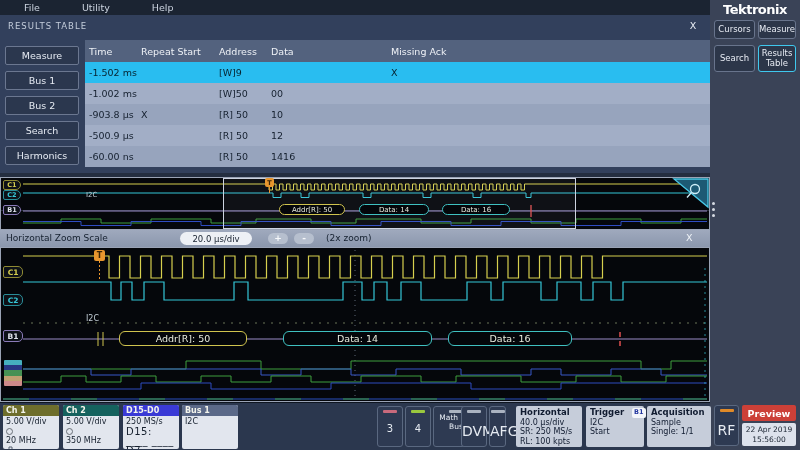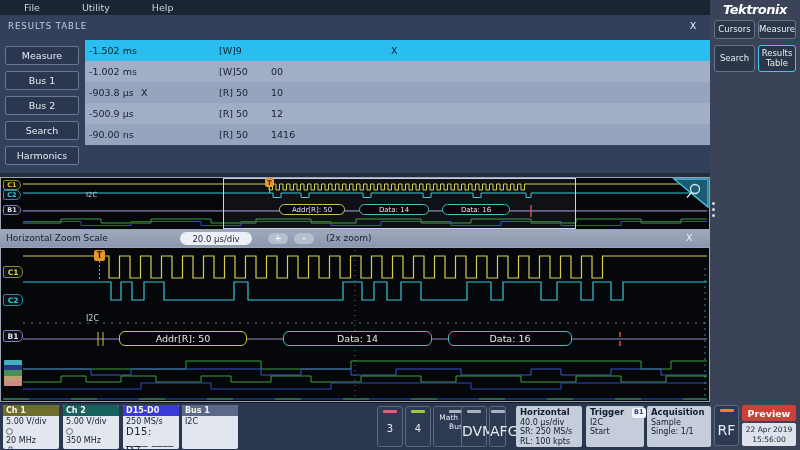--- a/index.html
+++ b/index.html
@@ -12,21 +12,21 @@
   .panel-close{position:absolute;left:686px;top:4px;width:14px;height:14px;color:#e8edf4;font-size:9.5px;text-align:center;line-height:14px;}
   .tabbtn{position:absolute;left:5px;width:74px;height:19px;background:#2b374e;border:1px solid #6b7790;border-radius:2px;color:#e6ebf3;font-size:9.5px;display:flex;align-items:center;justify-content:center;box-sizing:border-box;}
   .rtable{position:absolute;left:85px;top:25px;width:625px;font-size:9.5px;}
   .thead,.trow{display:grid;grid-template-columns:52px 78px 52px 120px 1fr;align-items:center;padding-left:4px;box-sizing:border-box;}
   .thead{background:#53627e;color:#eef1f6;height:22px;}
   .trow{height:21px;background:#a2aec6;color:#15202f;}
   .trow.alt{background:#97a4bd;}
   .trow.sel{background:#29bdf0;color:#062330;}
   
   .sidebar{position:absolute;left:710px;top:0;width:90px;height:450px;background:#3a4357;}
-  .brand{position:absolute;left:710px;top:2px;width:90px;text-align:center;color:#fff;font-size:13px;font-weight:bold;font-style:italic;letter-spacing:-0.5px;}
+  .brand{position:absolute;left:710px;top:2px;width:90px;text-align:center;color:#fff;font-size:13px;font-weight:bold;letter-spacing:-0.5px;}
   .side-btn{position:absolute;background:#2c3649;border:1px solid #68748c;border-radius:3px;color:#e8ecf4;font-size:8.5px;display:flex;align-items:center;justify-content:center;text-align:center;line-height:1.15;box-sizing:border-box;}
   .side-btn.active{border-color:#3fc8ee;}
   
   .wave{position:absolute;background:#05070b;border:1px solid #9aa3b5;box-sizing:border-box;}
   #overview{left:0;top:177px;width:710px;height:53px;}
   #mainview{left:0;top:247px;width:710px;height:155px;}
   .chip{position:absolute;height:10px;width:18px;border-radius:2px 5px 5px 2px;border:1px solid;background:#0d1118;font-size:6.5px;font-weight:bold;display:flex;align-items:center;justify-content:center;box-sizing:border-box;}
   .chip.c1{color:#d6cf4e;border-color:#8f8a33;}
   .chip.c2{color:#35c7d8;border-color:#2a8c98;}
   .chip.b1{color:#dfe3ec;border-color:#8a7ab8;}
@@ -84,20 +84,27 @@
     <div class="panel-title">RESULTS TABLE</div>
     <div class="panel-close">X</div>
 
     <div class="tabbtn" style="top:31px">Measure</div>
     <div class="tabbtn" style="top:56px">Bus 1</div>
     <div class="tabbtn" style="top:81px">Bus 2</div>
     <div class="tabbtn" style="top:106px">Search</div>
     <div class="tabbtn" style="top:131px">Harmonics</div>
 
     <div class="rtable">
+      <div class="thead">
+        <span>Time</span>
+        <span>Repeat Start</span>
+        <span>Address</span>
+        <span>Data</span>
+        <span>Missing Ack</span>
+      </div>
       <div class="trow sel">
         <span>-1.502 ms</span>
         <span></span>
         <span>[W]9</span>
         <span></span>
         <span>X</span>
       </div>
       <div class="trow">
         <span>-1.002 ms</span>
         <span></span>
@@ -113,21 +120,21 @@
         <span></span>
       </div>
       <div class="trow">
         <span>-500.9 µs</span>
         <span></span>
         <span>[R] 50</span>
         <span>12</span>
         <span></span>
       </div>
       <div class="trow alt">
-        <span>-90.00 ns</span>
+        <span>-60.00 ns</span>
         <span></span>
         <span>[R] 50</span>
         <span>1416</span>
         <span></span>
       </div>
     </div>
   </div>
 
   <div class="sidebar"></div>
   <div class="brand">Tektronix</div>

